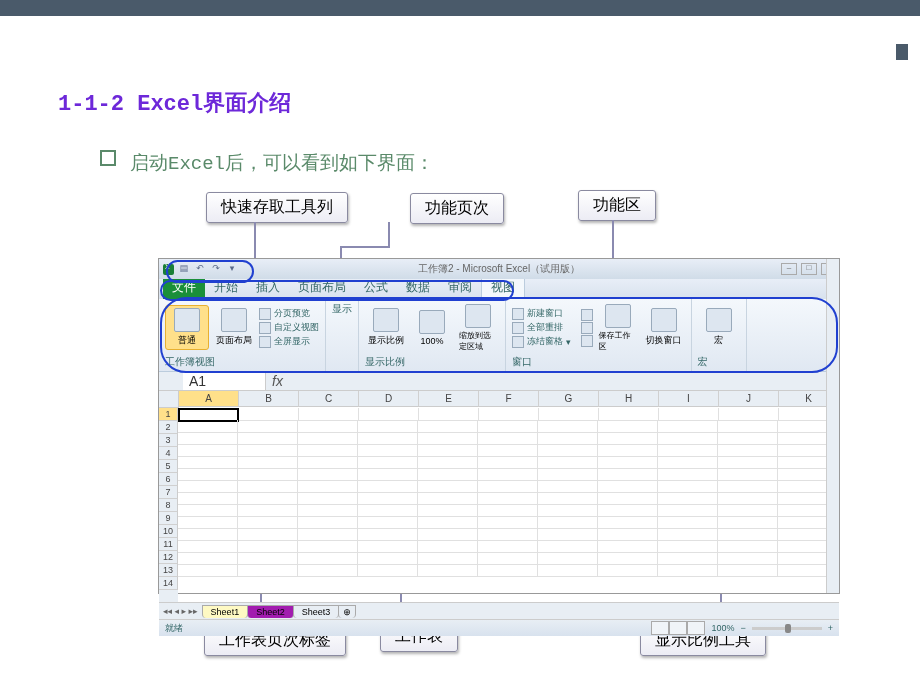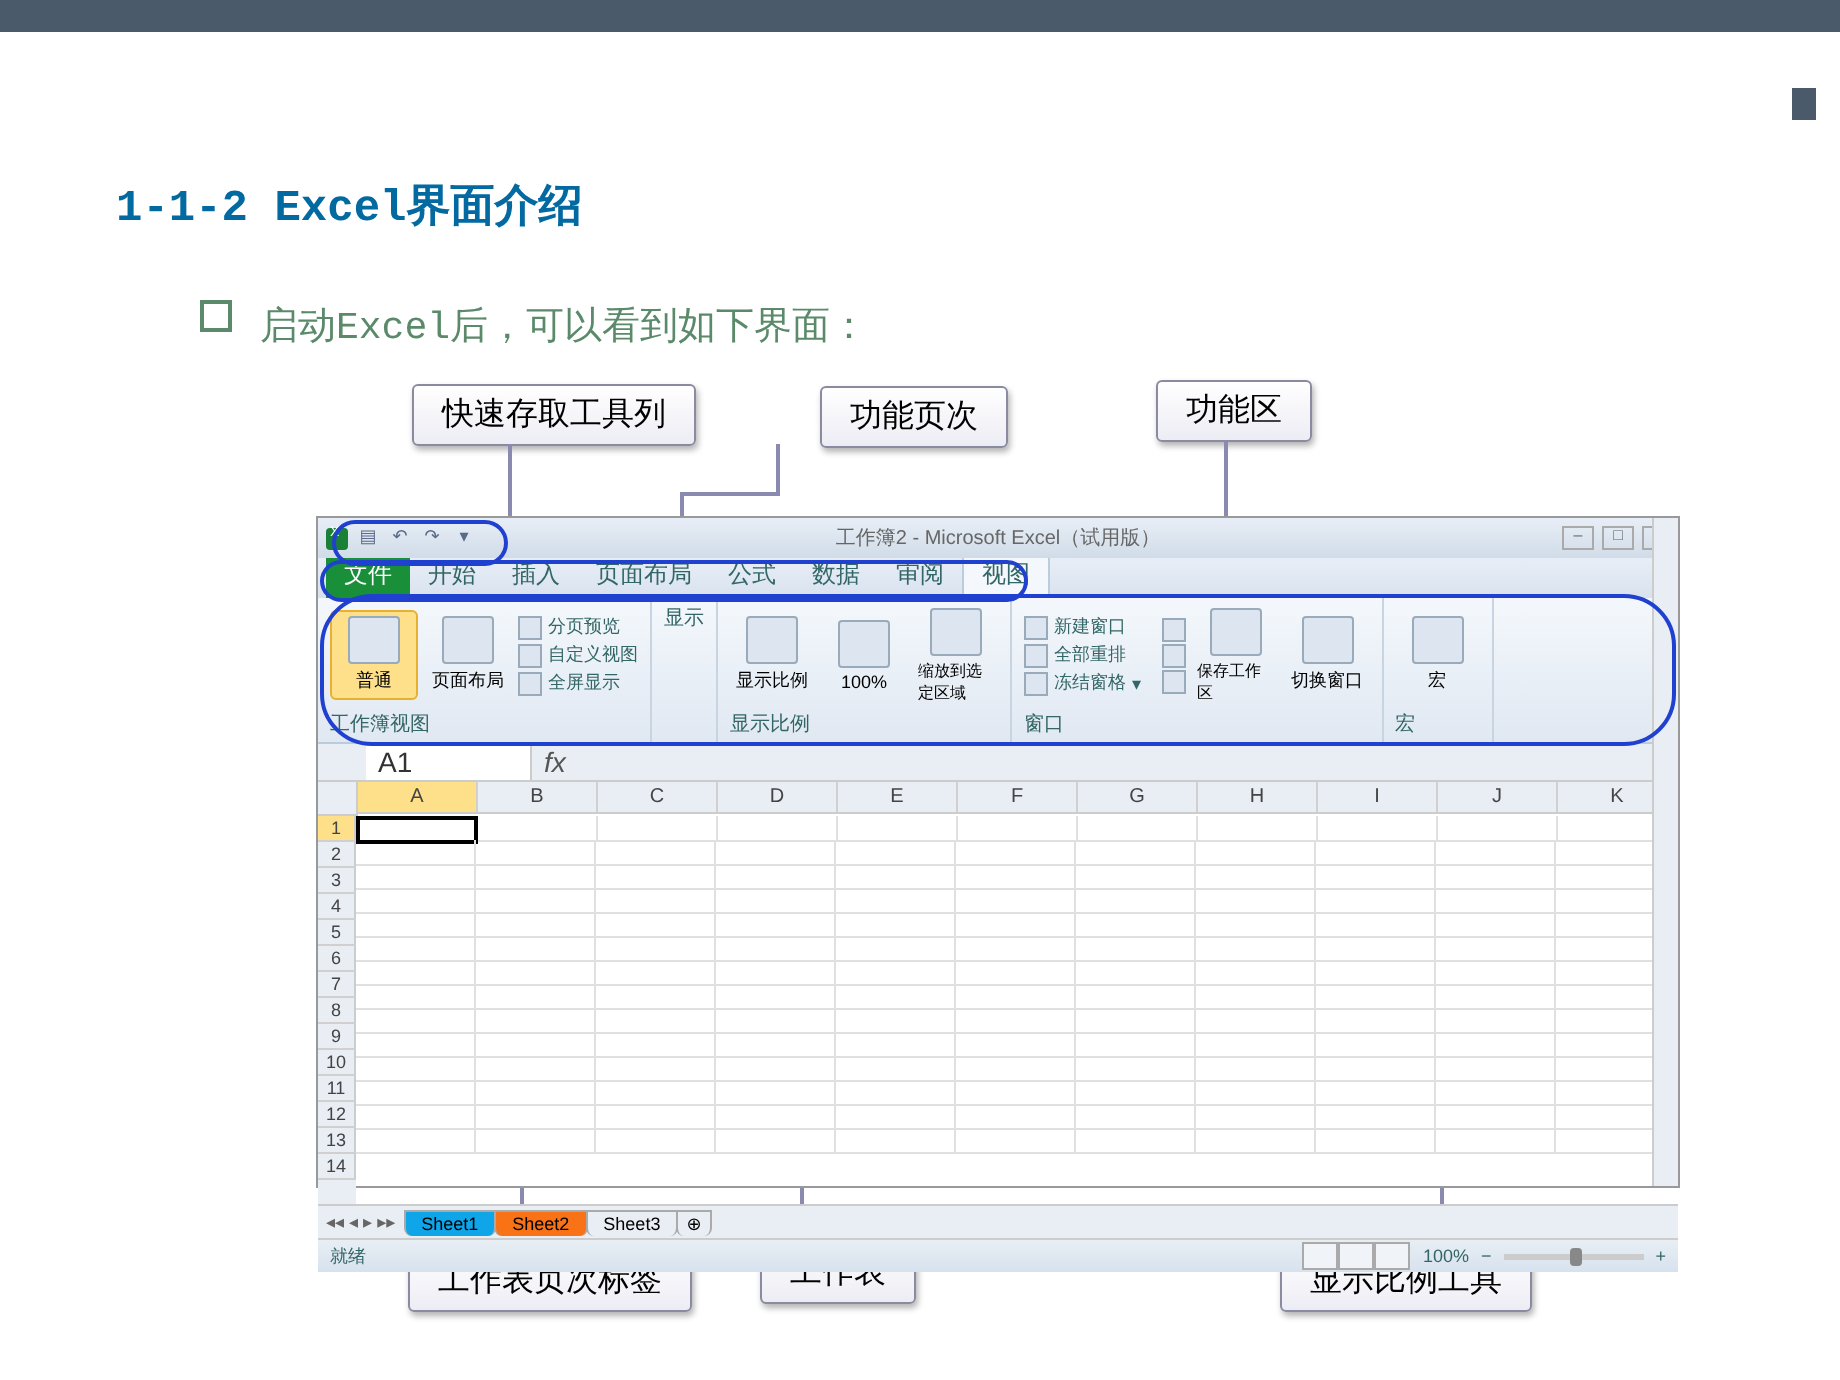--- a/index.html
+++ b/index.html
@@ -1,17 +1,17 @@
 <!DOCTYPE html>
 <html><head>
 <meta charset="utf-8">
 <style>
 body{margin:0;background:#fff;font-family:"Microsoft YaHei",SimSun,Arial,sans-serif;width:920px;height:690px;overflow:hidden;position:relative}
 .slide-bar-top{position:absolute;top:0;left:0;right:0;height:16px;background:#4a5a6a}
-.slide-title{position:absolute;top:88px;left:58px;font-family:"Courier New",SimSun,monospace;font-size:22px;font-weight:bold;color:#0369a1}
+.slide-title{position:absolute;top:88px;left:58px;font-family:"Courier New",SimSun,monospace;font-size:22px;font-weight:bold;color:#6d28d9}
 .subtitle-row{position:absolute;top:150px;left:100px;display:flex;align-items:flex-start}
 .bullet-sq{width:12px;height:12px;border:2px solid #5a8a6a;margin-right:14px}
 .subtitle-text{font-family:SimSun,"Courier New",monospace;font-size:19px;color:#5a8a6a}
 .callout{position:absolute;border:1px solid #8a8aa0;background:linear-gradient(#fff,#ececf4);padding:4px 14px;font-size:16px;font-family:SimSun,monospace;box-shadow:1px 2px 3px rgba(0,0,0,.3);border-radius:3px}
 .callout.top1{top:192px;left:206px}
 .callout.top2{top:193px;left:410px}
 .callout.top3{top:190px;left:578px}
 .callout.bot1{top:625px;left:204px}
 .callout.bot2{top:621px;left:380px}
 .callout.bot3{top:625px;left:640px}
@@ -50,21 +50,21 @@
 .colhead{width:59px;border-right:1px solid #d0d0d0;border-bottom:1px solid #ccc;text-align:center;font-size:10px;color:#444;line-height:16px}
 .colhead.sel{background:#ffe08a}
 .rowhead{height:12px;border-bottom:1px solid #d0d0d0;border-right:1px solid #ccc;text-align:center;font-size:9px;color:#444;line-height:12px}
 .rowhead.sel{background:#ffe08a}
 .grid{flex:1;position:relative}
 .gridrow{height:12px;display:flex}
 .cell{width:59px;height:12px;border-right:1px solid #e0e0e0;border-bottom:1px solid #e0e0e0}
 .cell.active{border:2px solid #000;width:57px;height:10px}
 .sheet-tabs{height:16px;background:#e8eef4;display:flex;align-items:center;font-size:9px;border-top:1px solid #ccc}
 .nav-arrows{display:flex;padding:0 4px;gap:2px;color:#666}
-.sheettab{padding:1px 8px;background:#0ea5e9;border:1px solid #aaa;border-bottom:none;border-radius:0 0 4px 4px;margin-right:-1px}
+.sheettab{padding:1px 8px;background:#fef9c3;border:1px solid #aaa;border-bottom:none;border-radius:0 0 4px 4px;margin-right:-1px}
 .statusbar{height:16px;background:linear-gradient(#e8eef4,#d8e2ee);display:flex;align-items:center;font-size:9px;padding:0 6px;border-top:1px solid #ccc}
 .status-left{color:#366}
 .status-right{margin-left:auto;display:flex;align-items:center;gap:6px;color:#366}
 .viewbtns{display:flex}
 .viewbtn{width:16px;height:12px;border:1px solid #aaa;background:#f0f4f8}
 .zoom-slider{width:70px;height:3px;background:#ccc;position:relative}
 .zoom-thumb{position:absolute;left:33px;top:-3px;width:6px;height:9px;background:#888;border-radius:2px}
 .overlay-blue{position:absolute;border:2px solid #2040d0;border-radius:26px;pointer-events:none}
 .ov-qat{top:260px;left:166px;width:84px;height:19px}
 .ov-tabs{top:280px;left:160px;width:350px;height:17px}
@@ -460,21 +460,21 @@
           <div class="cell"></div>
           <div class="cell"></div>
         </div>
       </div>
     <div class="vscrollbar" style="top:0;height:100%"></div>
   </div>
 
   <div class="sheet-tabs">
     <div class="nav-arrows">◂◂ ◂ ▸ ▸▸</div>
     <div class="sheettab">Sheet1</div>
-    <div class="sheettab" style="background:#f97316">Sheet2</div>
+    <div class="sheettab" style="background:#a21caf">Sheet2</div>
     <div class="sheettab" style="background:#e8eef4">Sheet3</div>
     <div class="sheettab" style="background:#e8eef4;padding:1px 4px">⊕</div>
   </div>
 
   <div class="statusbar">
     <div class="status-left">就绪</div>
     <div class="status-right">
       <div class="viewbtns">
         <div class="viewbtn"></div>
         <div class="viewbtn"></div>

